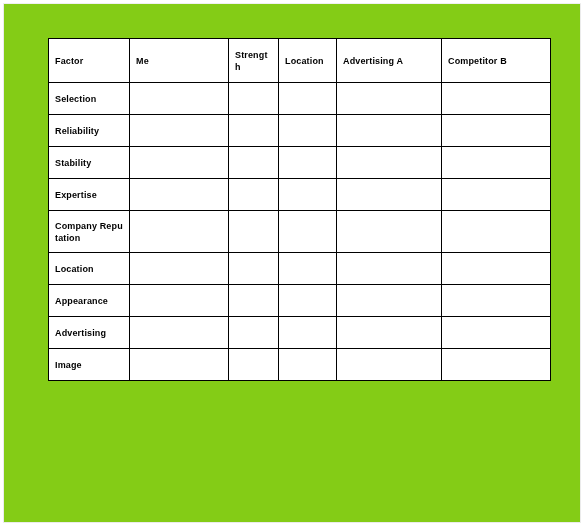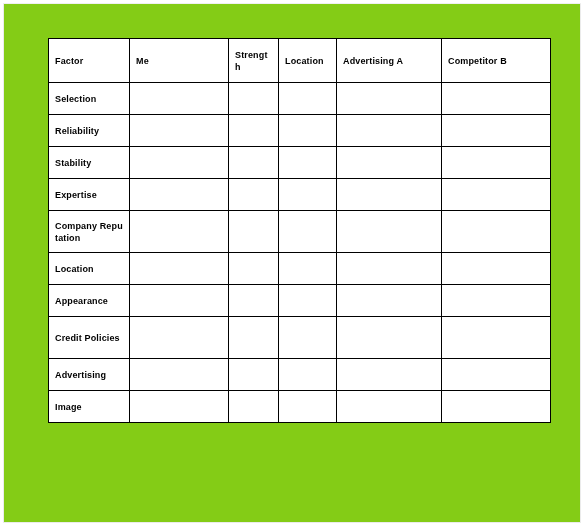--- a/index.html
+++ b/index.html
@@ -157,28 +157,20 @@
             <td class="data-cell"></td>
           </tr>
           <tr>
             <td class="factor-cell">Appearance</td>
             <td class="data-cell"></td>
             <td class="data-cell"></td>
             <td class="data-cell"></td>
             <td class="data-cell"></td>
             <td class="data-cell"></td>
           </tr>
-          <tr class="tall-row">
-            <td class="factor-cell">Credit Policies</td>
-            <td class="data-cell"></td>
-            <td class="data-cell"></td>
-            <td class="data-cell"></td>
-            <td class="data-cell"></td>
-            <td class="data-cell"></td>
-          </tr>
           <tr>
             <td class="factor-cell">Advertising</td>
             <td class="data-cell"></td>
             <td class="data-cell"></td>
             <td class="data-cell"></td>
             <td class="data-cell"></td>
             <td class="data-cell"></td>
           </tr>
           <tr>
             <td class="factor-cell">Image</td>

